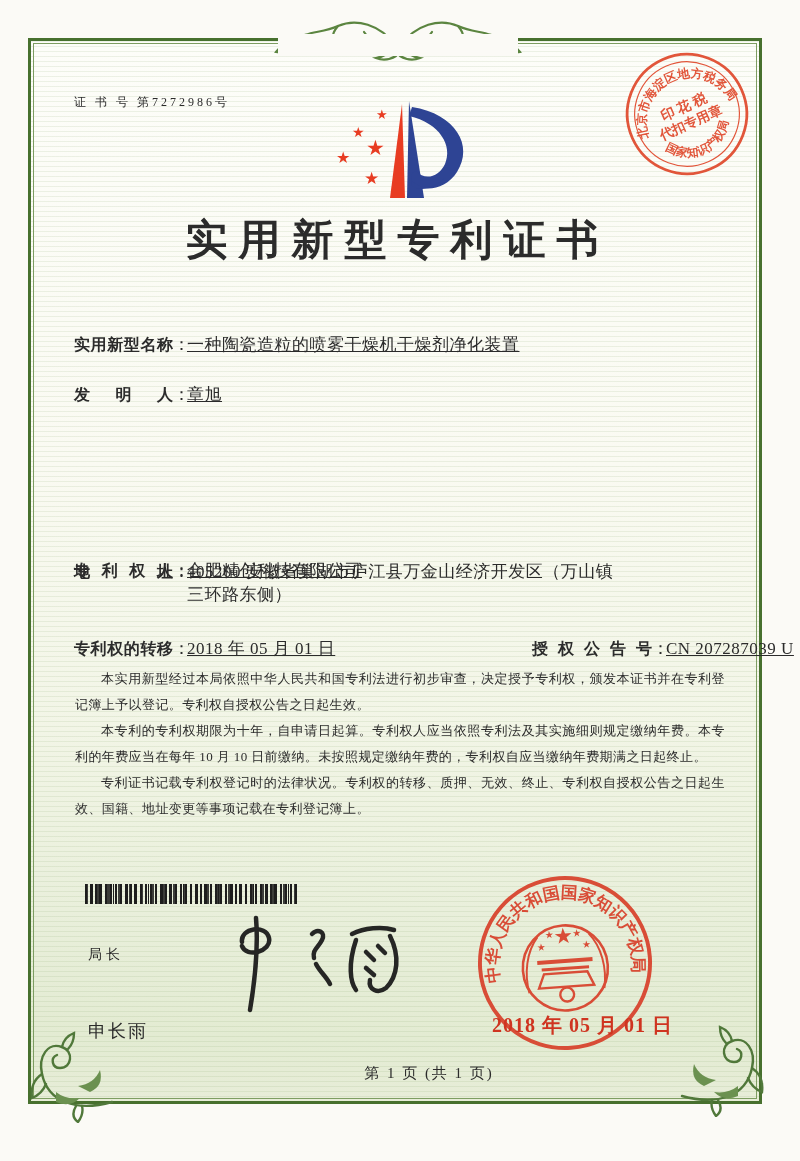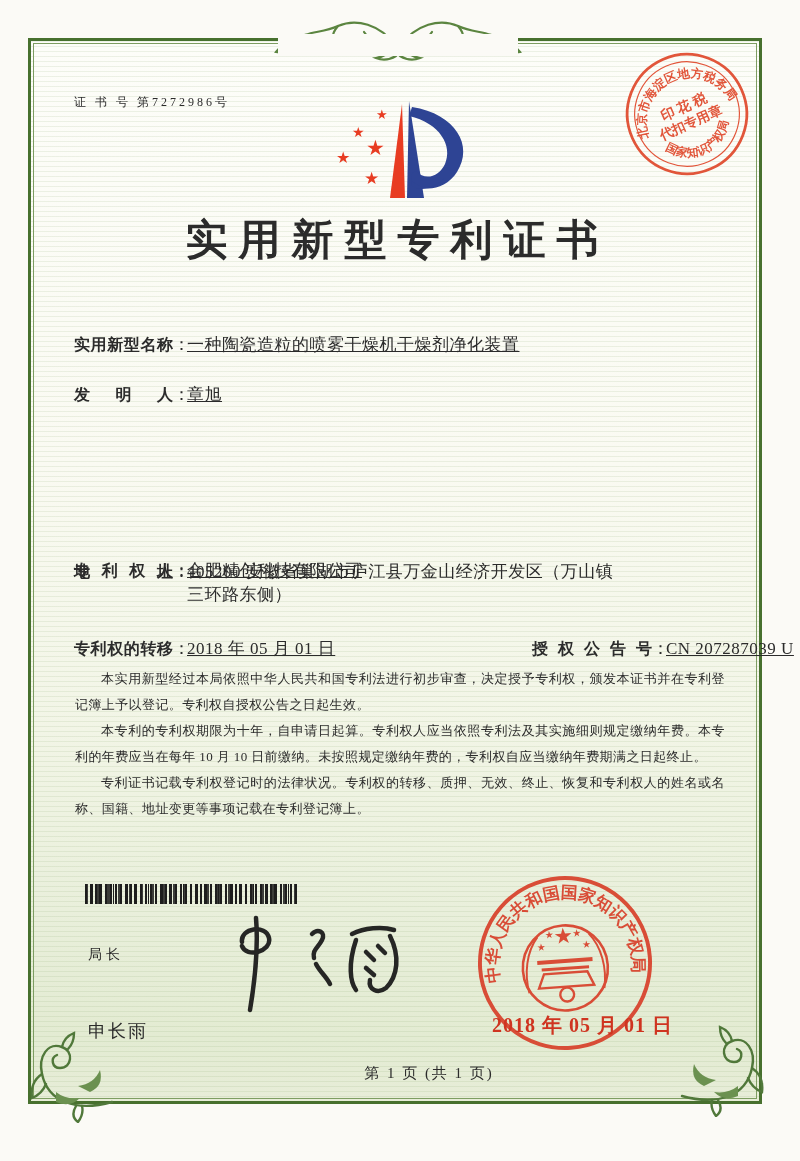--- a/index.html
+++ b/index.html
@@ -179,21 +179,21 @@
   <div class="field" style="top:637px;width:656px;">
     <span class="flabel">专利权的转移</span><span class="fcolon">：</span><span class="fvalue">2018 年 05 月 01 日</span>
     <span class="grant-right">
       <span class="flabel">授权公告号</span><span class="fcolon">：</span><span class="fvalue">CN 207287039 U</span>
     </span>
   </div>
 
   <div class="paras">
     <p>本实用新型经过本局依照中华人民共和国专利法进行初步审查，决定授予专利权，颁发本证书并在专利登记簿上予以登记。专利权自授权公告之日起生效。</p>
     <p>本专利的专利权期限为十年，自申请日起算。专利权人应当依照专利法及其实施细则规定缴纳年费。本专利的年费应当在每年 10 月 10 日前缴纳。未按照规定缴纳年费的，专利权自应当缴纳年费期满之日起终止。</p>
-    <p>专利证书记载专利权登记时的法律状况。专利权的转移、质押、无效、终止、恢复和专利权人的姓名或名称、国籍、地址变更等事项记载在专利登记簿上。</p>
+    <p>专利证书记载专利权登记时的法律状况。专利权的转移、质押、无效、终止、专利权自授权公告之日起生效、国籍、地址变更等事项记载在专利登记簿上。</p>
   </div>
 
   <div class="barcode"></div>
 
   <div class="sig-title">局长</div>
   <div class="sig-name">申长雨</div>
   <div class="autograph">
     <svg width="205" height="108" viewBox="0 0 205 108">
       <g fill="none" stroke="#161616" stroke-width="4.5" stroke-linecap="round" opacity=".92">
         <path d="M30,30 C28,16 54,12 57,26 C60,40 34,46 30,34"></path>

